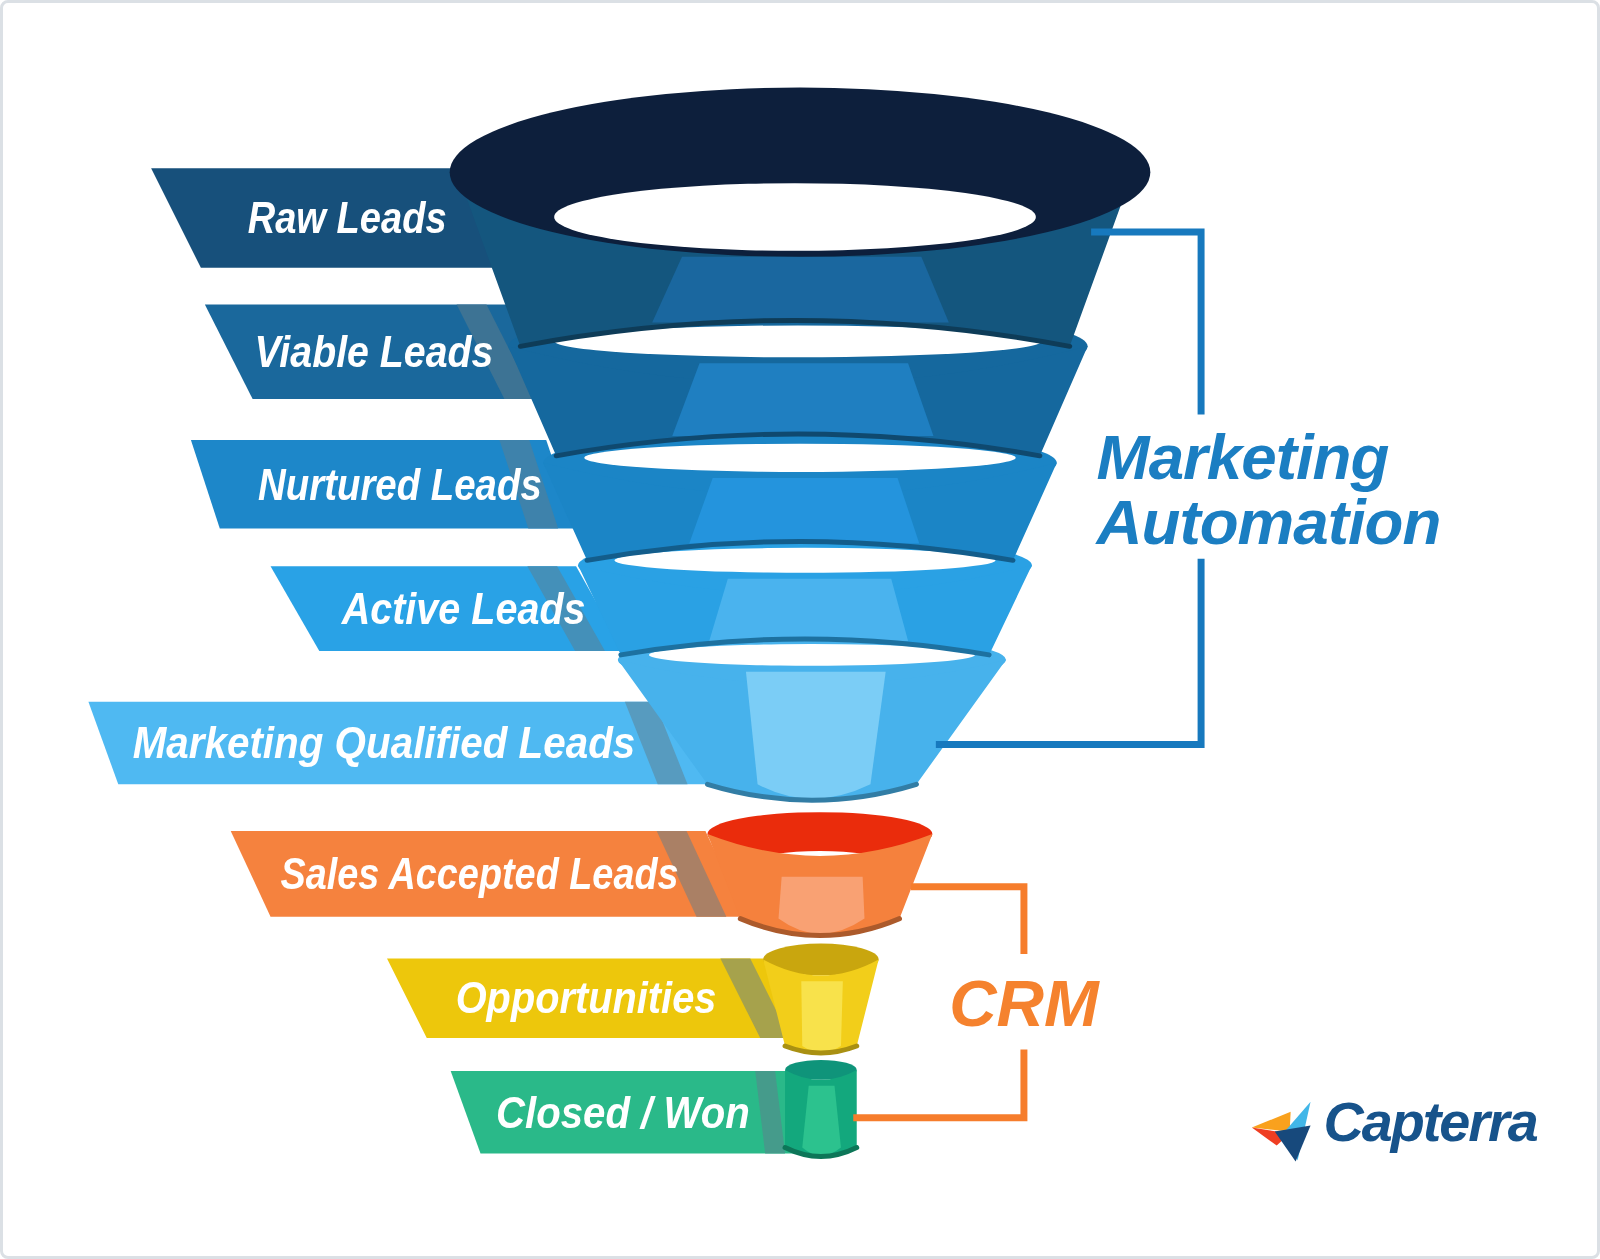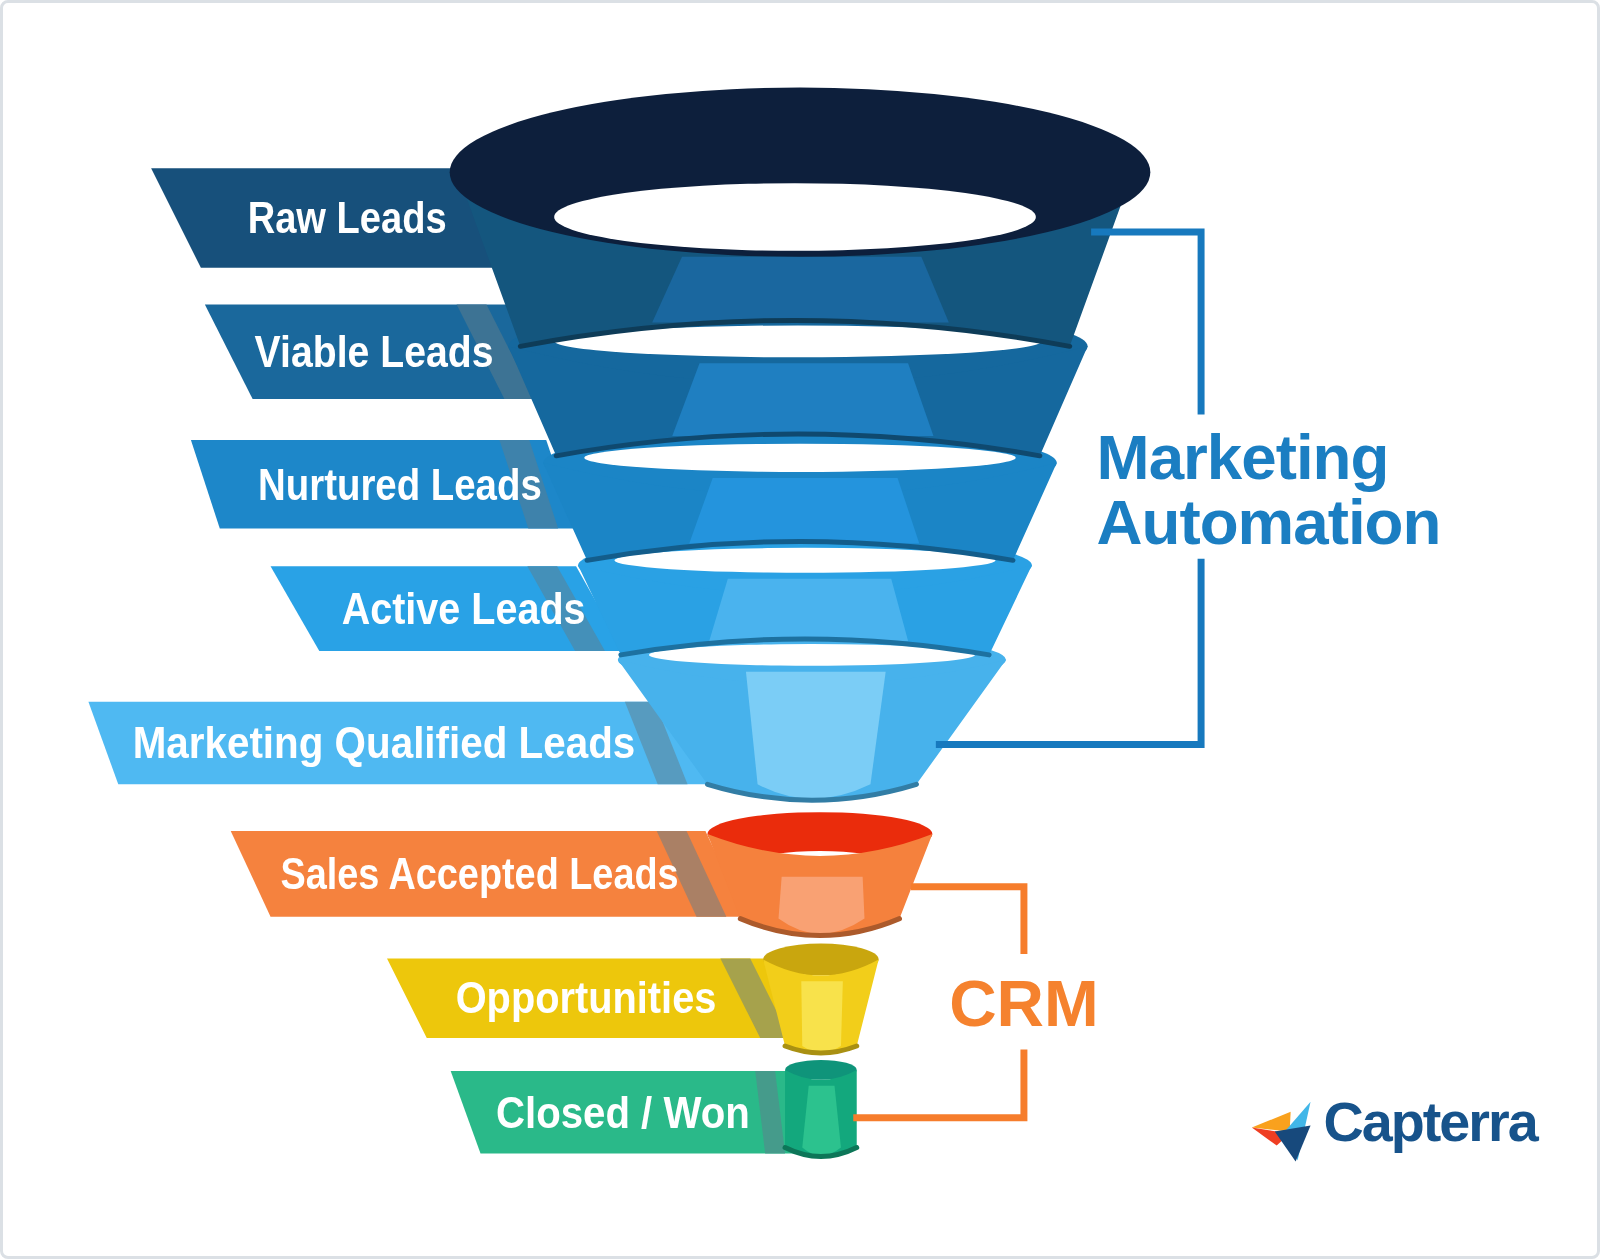--- a/index.html
+++ b/index.html
@@ -5,20 +5,21 @@
   html,body{margin:0;padding:0;background:#ffffff;}
   .frame{
     position:relative;
     width:1594px;height:1253px;
     margin:0 auto;
     border:3px solid #dbe0e5;
     border-radius:8px;
     background:#ffffff;
     overflow:hidden;
     font-family:"Liberation Sans", sans-serif;
+    font-style:italic;
   }
   svg{position:absolute;left:0;top:0;width:100%;height:100%;}
   .banner-label{
     fill:#ffffff;
     font-family:"Liberation Sans", sans-serif;
     font-weight:700;
     font-size:44px;
     text-anchor:middle;
   }
   .ma-label{

